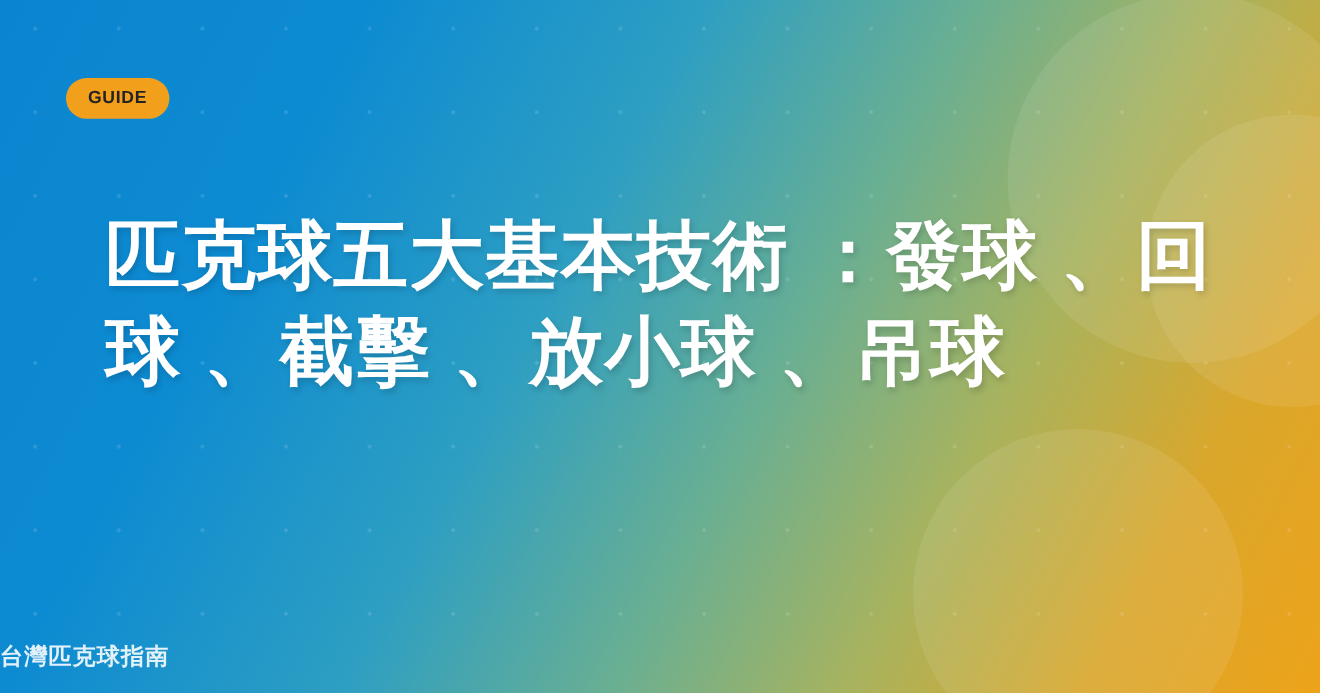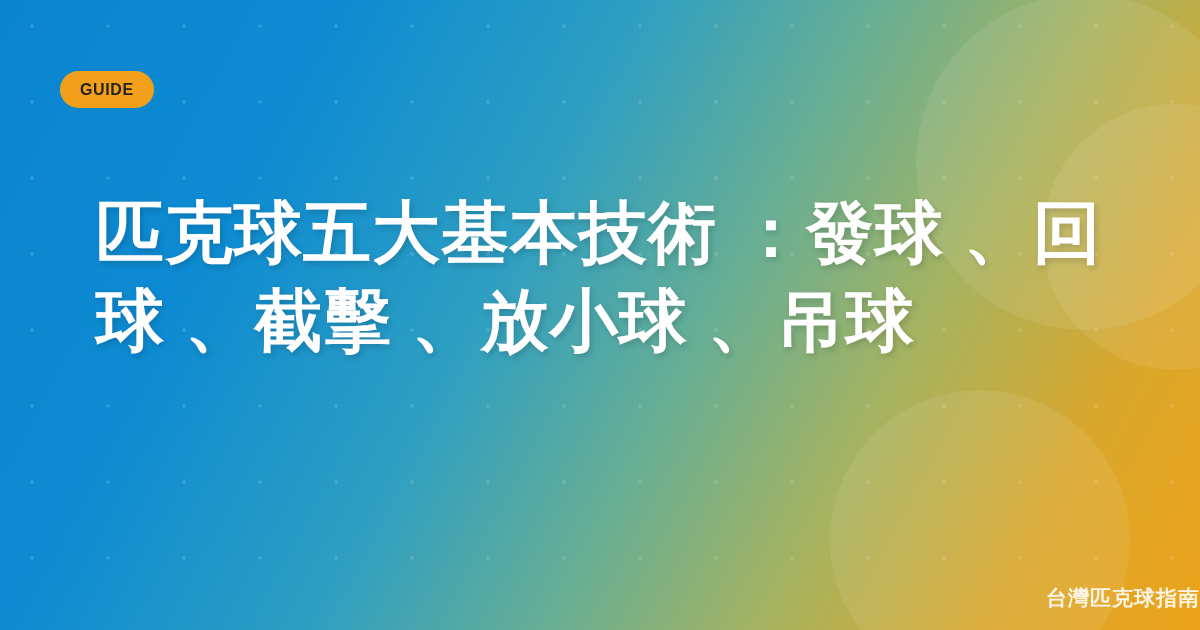--- a/index.html
+++ b/index.html
@@ -103,21 +103,21 @@
     letter-spacing: 1px;
     text-shadow: 2px 3px 6px rgba(0,0,0,0.16);
     word-break: break-word;
   }
 
   .footer {
     position: absolute;
     left: 0;
     right: 0;
     top: 564px;
-    text-align: right;
+    text-align: left;
     color: rgba(255,255,255,0.88);
     font-size: 21px;
     font-weight: bold;
     letter-spacing: 1px;
     line-height: 28px;
   }
 </style>
 </head>
 <body>
 

